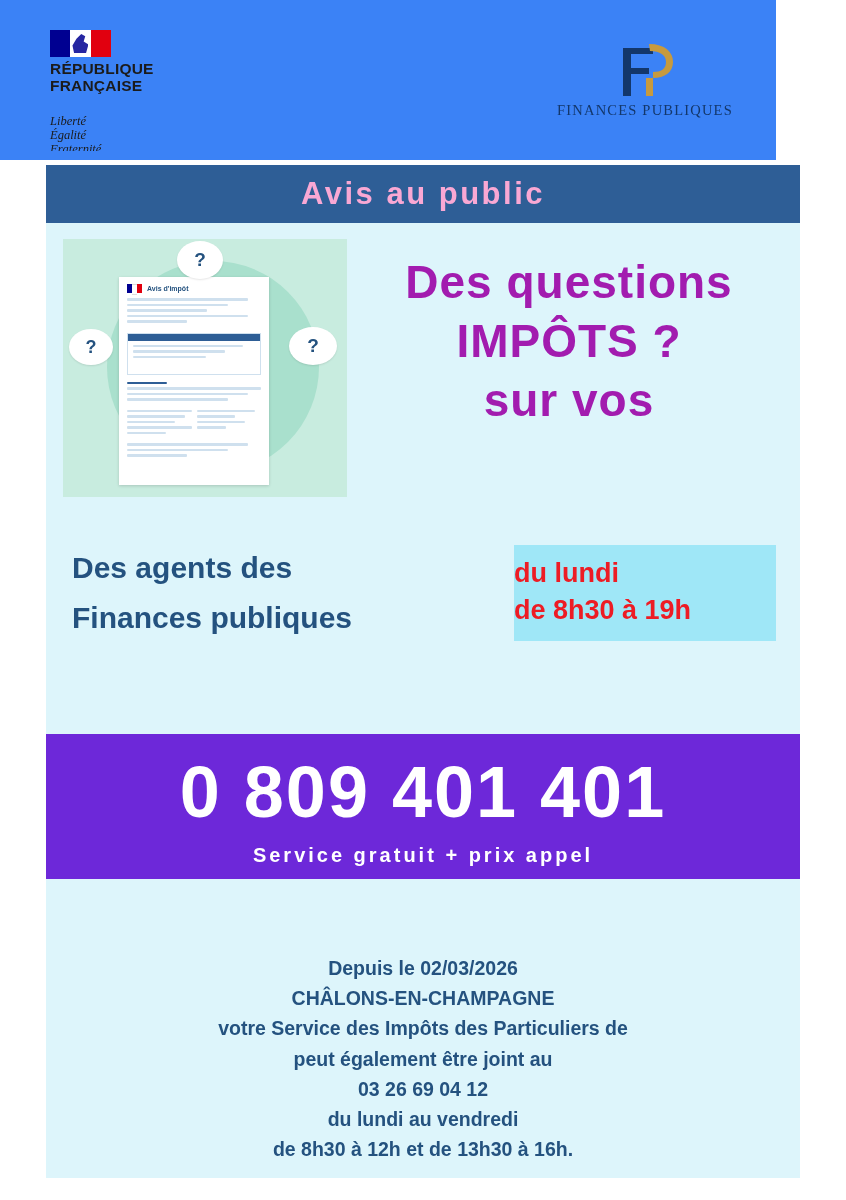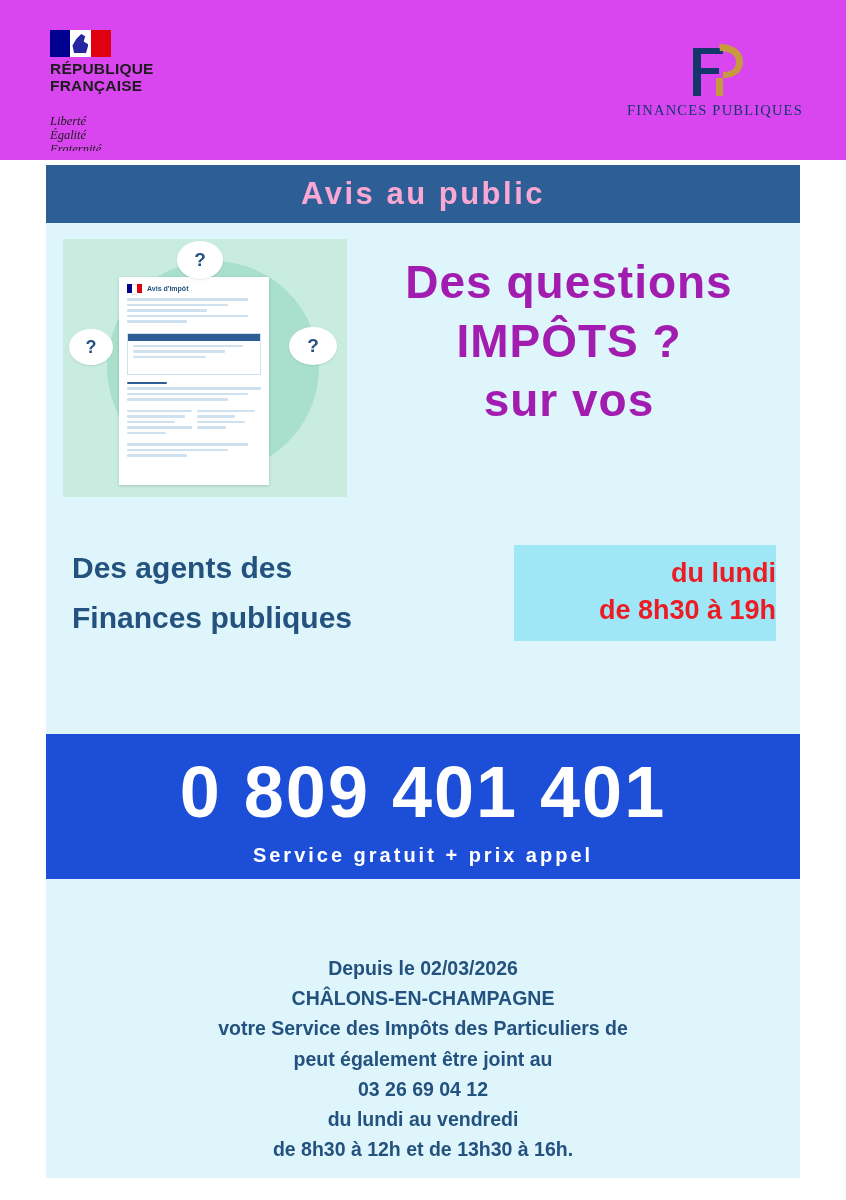--- a/index.html
+++ b/index.html
@@ -13,23 +13,23 @@
     font-family: "Liberation Sans", sans-serif;
     color: #24527f;
     overflow: hidden;
     position: relative;
   }
 
   
   .header {
     position: absolute;
     top: 0; left: 0;
-    width: 846px;
+    width: 776px;
     height: 160px;
-    background: #d946ef;
+    background: #3b82f6;
   }
   .marianne {
     position: absolute;
     left: 44px;
     top: 30px;
     width: 180px;
   }
   .flag {
     display: flex;
     height: 27px;
@@ -232,33 +232,33 @@
   
   .hours {
     position: absolute;
     left: 468px;
     top: 322px;
     width: 262px;
     background: #9fe7f7;
     color: #ed1c24;
     font-size: 27px;
     font-weight: 700;
-    text-align: right;
+    text-align: left;
     padding: 10px 0 12px 0;
     line-height: 1.37;
   }
 
   
   .phone-band {
     position: absolute;
     left: 0;
     top: 511px;
     width: 754px;
     height: 145px;
-    background: #1d4ed8;
+    background: #6d28d9;
     color: #ffffff;
     text-align: center;
   }
   .phone-number {
     font-size: 72px;
     font-weight: 700;
     letter-spacing: 2px;
     line-height: 1;
     padding-top: 22px;
   }

